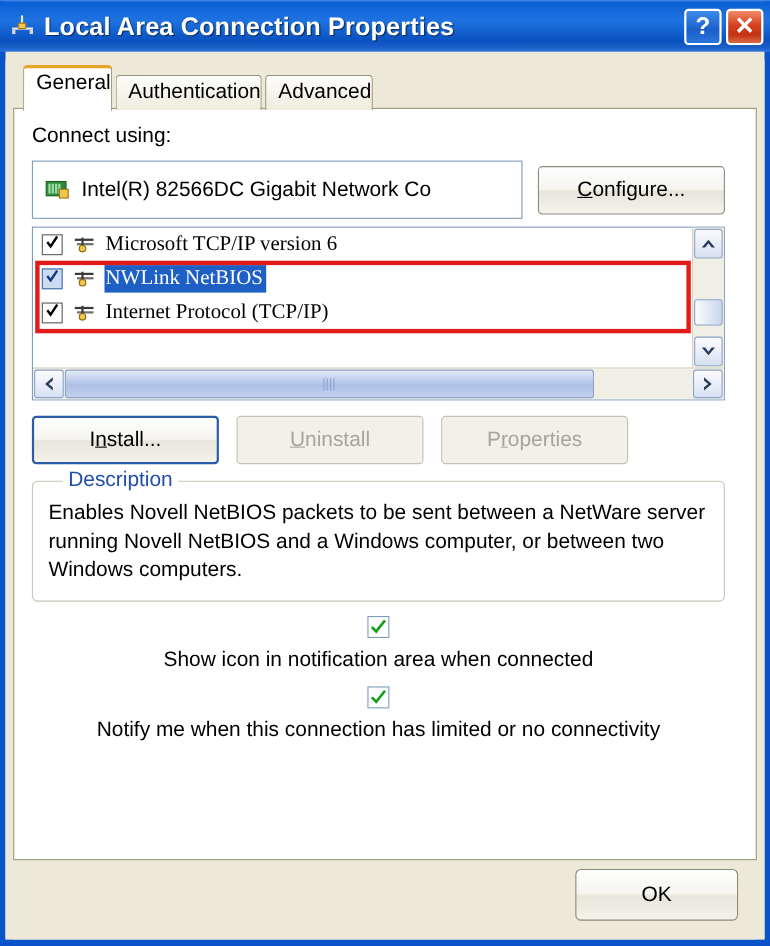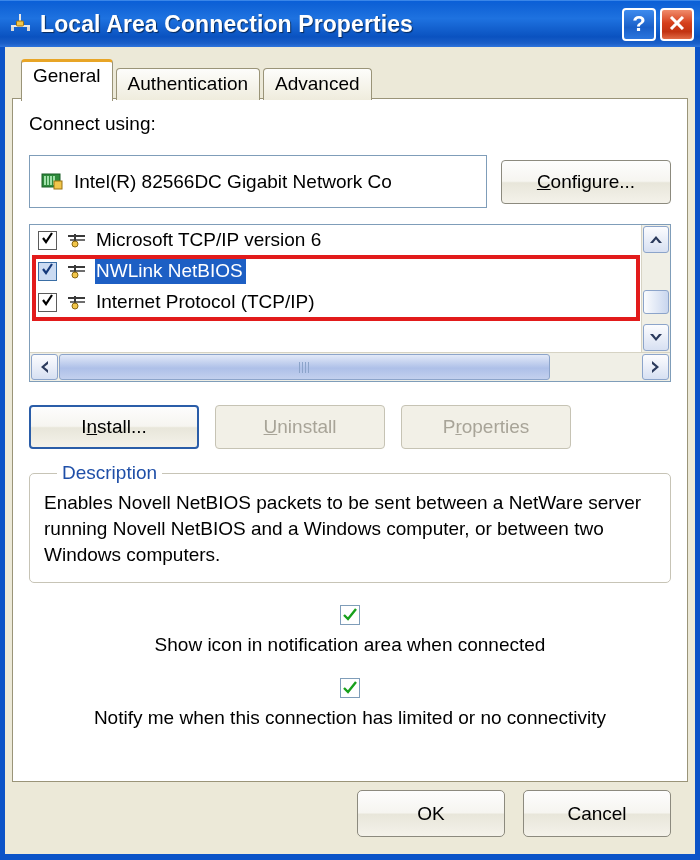--- a/index.html
+++ b/index.html
@@ -84,21 +84,21 @@
     display: flex;
     align-items: flex-end;
     padding-left: 9px;
     box-sizing: border-box;
     position: relative;
     z-index: 3;
   }
   .tab {
     font-size: 19px;
     color: #000;
-    padding: 4px 11px 5px 11px;
+    padding: 4px 0 5px 11px;
     border: 1px solid #9A9478;
     border-bottom: none;
     border-radius: 4px 4px 0 0;
     background: linear-gradient(180deg,#FDFDFB,#EFECDD);
     margin-right: 3px;
     cursor: pointer;
     line-height: 22px;
     position: relative;
     top: 1px;
   }
@@ -113,26 +113,25 @@
     border-top-color: #E8A526;
   }
 
   
   .tabpage {
     flex: 1 1 auto;
     background: #FFFFFF;
     border: 1px solid #9A9478;
     border-top: 1px solid #9A9478;
     margin-top: -1px;
-    padding: 13px 16px 0 16px;
+    padding: 13px 28px 0 16px;
     box-sizing: border-box;
     position: relative;
     display: flex;
     flex-direction: column;
-    gap: 9px;
   }
 
   .lbl { font-size: 19px; color: #000; line-height: 24px; }
 
   
   .connect-row {
     display: flex;
     align-items: center;
     margin-top: 10px;
     gap: 14px;
@@ -206,20 +205,21 @@
   .cb .tick {
     position: absolute; left: 3px; top: 0px;
     width: 11px; height: 13px;
   }
   .proto-icon { width: 24px; height: 18px; position: relative; flex: 0 0 24px; }
   .row-text {
     font-size: 19px; color: #000;
     white-space: nowrap;
     padding: 1px 3px 2px 1px;
     line-height: 22px;
+    font-family: Liberation Serif, serif;
   }
   .row.selected .row-text { background: #1D5FC4; color: #FFFFFF; }
 
   
   .vsb {
     width: 28px;
     flex: 0 0 28px;
     background: #F0EFE6;
     border-left: 1px solid #D6D3C4;
     display: flex; flex-direction: column;
@@ -536,17 +536,16 @@
             </svg>
         </span>
         <span class="opt-text">Notify me when this connection has limited or no connectivity</span>
       </div>
 
       <div class="spacer"></div>
     </div>
 
     <div class="footer">
       <button class="btn btn-wide">OK</button>
-      <button class="btn btn-wide">Cancel</button>
     </div>
 
   </div>
 </div>
 
 </body></html>

